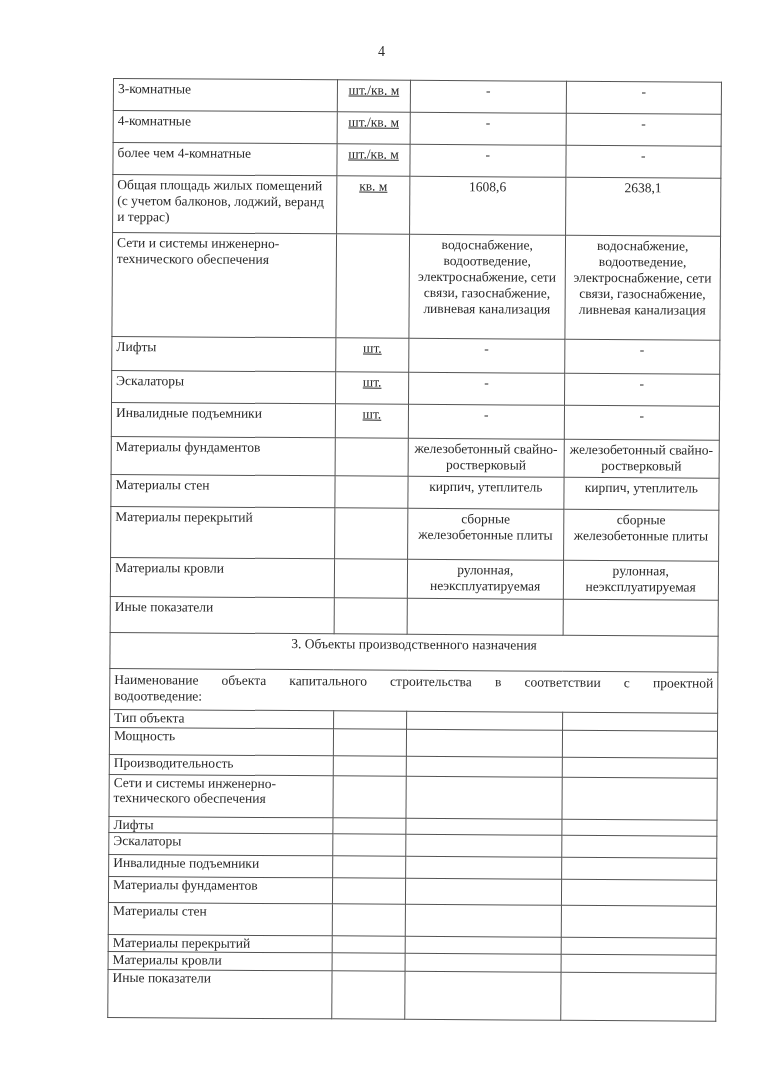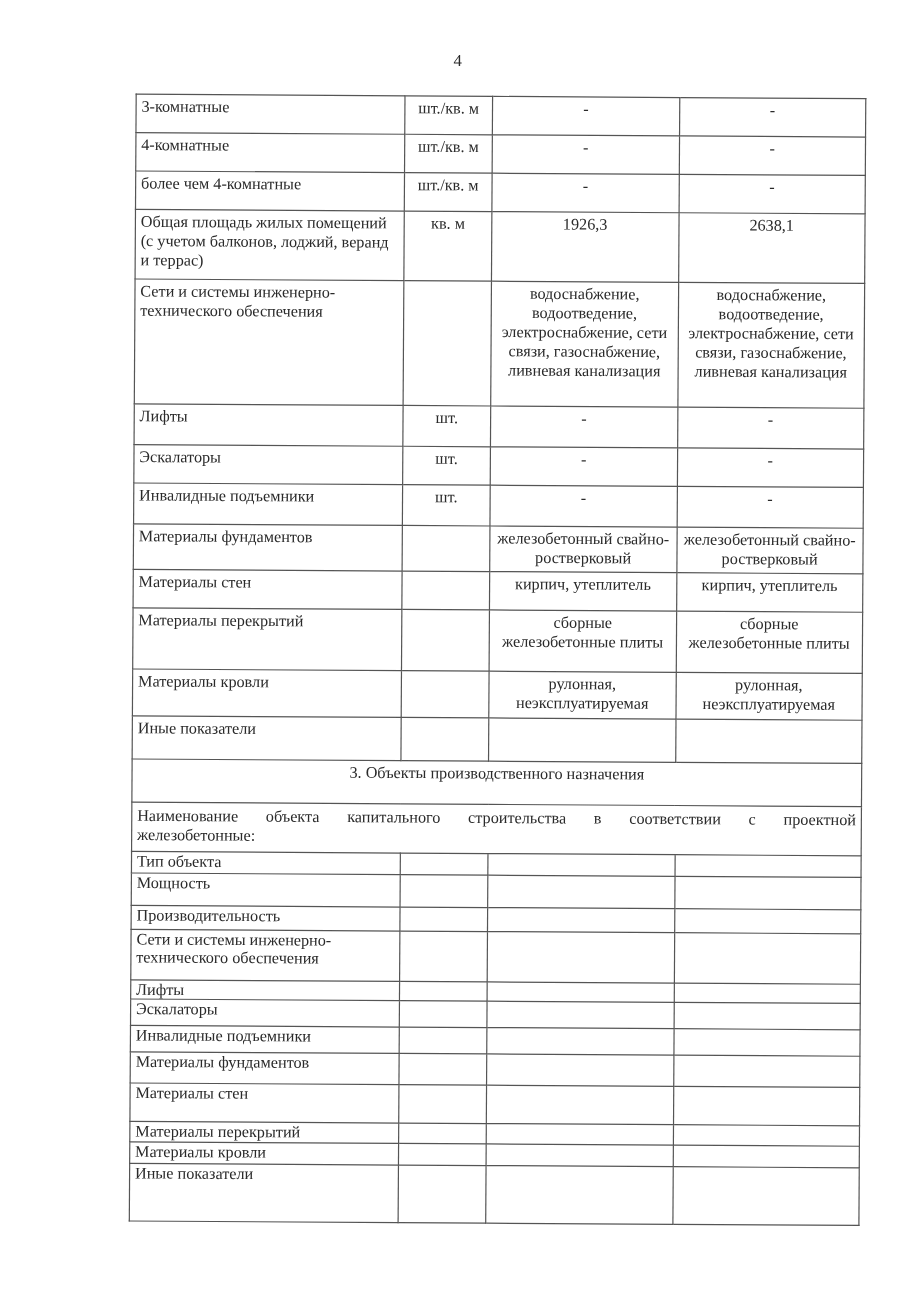--- a/index.html
+++ b/index.html
@@ -20,21 +20,21 @@
     line-height: 16px;
     transform: rotate(0.35deg);
     transform-origin: top left;
   }
   table.doc td {
     border: 1px solid #555;
     vertical-align: top;
     padding: 2px 4px 0 4px;
   }
   td.c1 { width: 219px; text-align: left; }
-  td.c2 { width: 66px; text-align: center; }
+  td.c2 { width: 66px; text-align: center; text-decoration: underline; }
   td.c3 { width: 148px; text-align: center; }
   td.c4 { width: 148px; text-align: center; }
   td.span { text-align: center; vertical-align: middle; padding: 4px; }
   .just-line { display: block; text-align: justify; text-align-last: justify; }
 </style>
 </head>
 <body>
 
 <div class="page-num">4</div>
 
@@ -54,21 +54,21 @@
       </tr>
       <tr style="height: 32px;">
         <td class="c1">более чем 4-комнатные</td>
         <td class="c2">шт./кв. м</td>
         <td class="c3">-</td>
         <td class="c4">-</td>
       </tr>
       <tr style="height: 58px;">
         <td class="c1">Общая площадь жилых помещений (с учетом балконов, лоджий, веранд и террас)</td>
         <td class="c2">кв. м</td>
-        <td class="c3">1926,3</td>
+        <td class="c3">1608,6</td>
         <td class="c4">2638,1</td>
       </tr>
       <tr style="height: 104px;">
         <td class="c1">Сети и системы инженерно-технического обеспечения</td>
         <td class="c2"></td>
         <td class="c3">водоснабжение, водоотведение, электроснабжение, сети связи, газоснабжение, ливневая канализация</td>
         <td class="c4">водоснабжение, водоотведение, электроснабжение, сети связи, газоснабжение, ливневая канализация</td>
       </tr>
       <tr style="height: 34px;">
         <td class="c1">Лифты</td>
@@ -119,21 +119,21 @@
         <td class="c4"></td>
       </tr>
     </tbody>
   <tbody>
     <tr style="height:36px">
       <td colspan="4" class="span">3. Объекты производственного назначения</td>
     </tr>
     <tr style="height:41px">
       <td colspan="4" style="text-align:left; padding:3px 4px;">
         <span class="just-line">Наименование объекта капитального строительства в соответствии с проектной</span>
-        <span>железобетонные:</span>
+        <span>водоотведение:</span>
       </td>
     </tr>
   </tbody>
   <tbody id="ind-body">
       <tr style="height: 18px;">
         <td class="c1" style="line-height: 15px; padding: 0px 4px;">Тип объекта</td>
         <td class="c2"></td>
         <td class="c3"></td>
         <td class="c4"></td>
       </tr>

